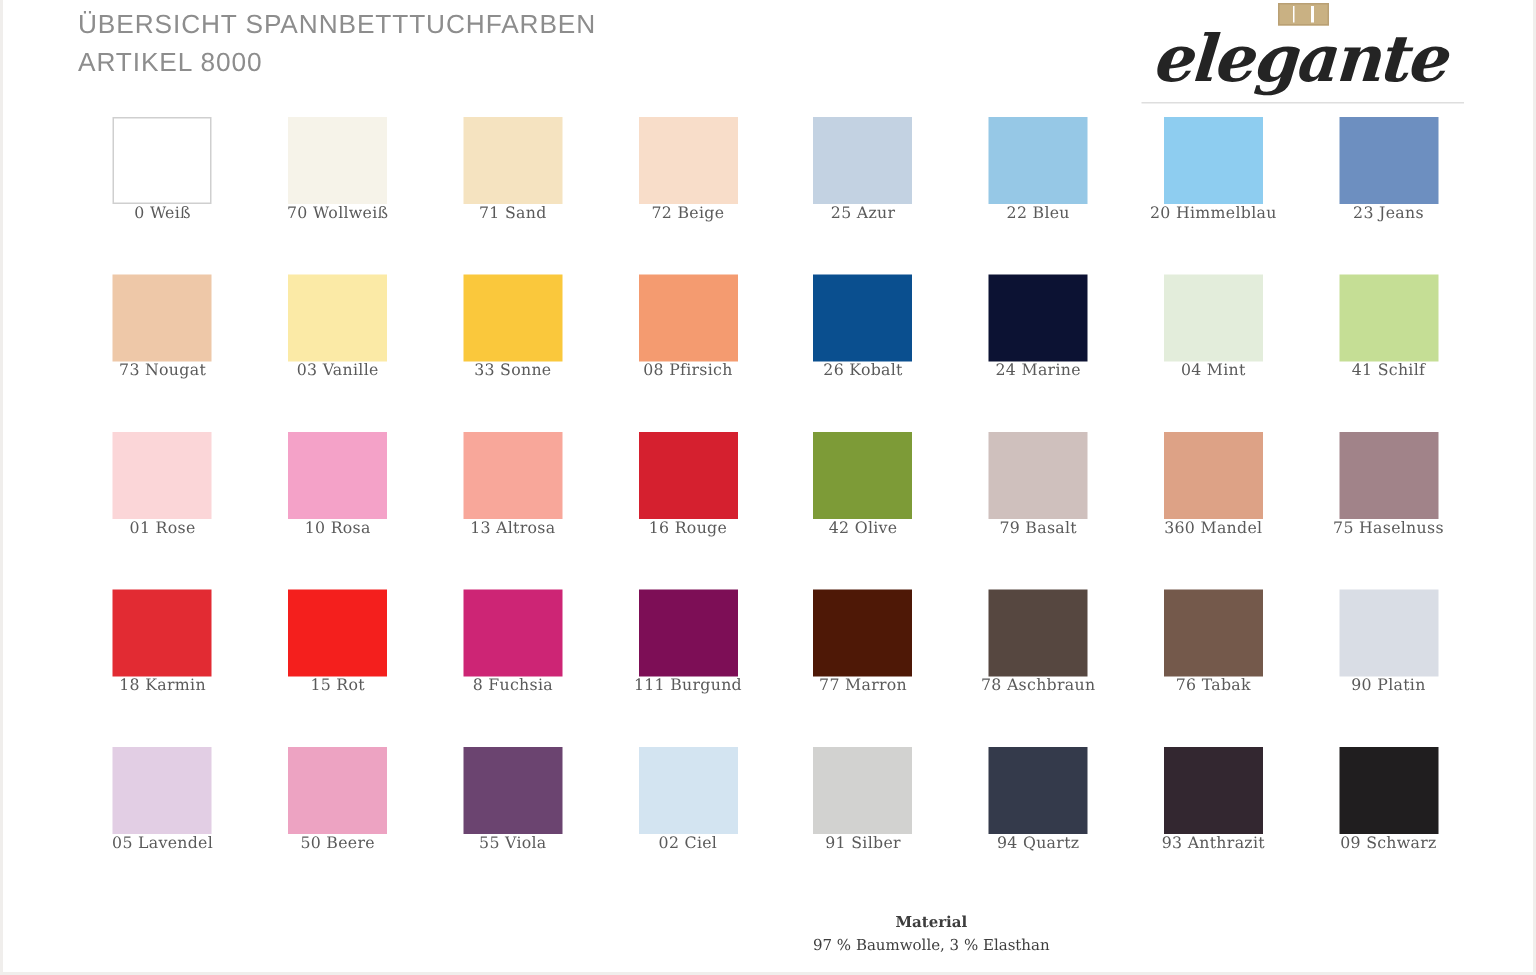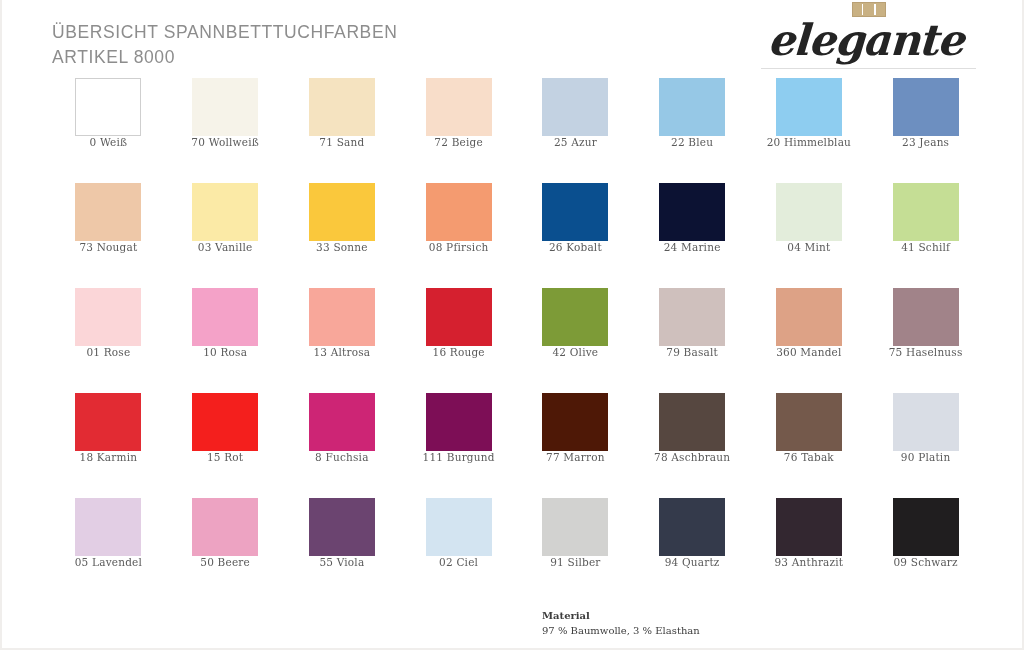--- a/index.html
+++ b/index.html
@@ -29,21 +29,21 @@
   
   .header {
     position: absolute;
     left: 0; top: 0;
     width: 1024px;
     height: 68px;
   }
   .title-block {
     position: absolute;
     left: 50px;
-    top: 20px;
+    top: 4px;
     color: #8d8d8d;
     font-size: 17.5px;
     letter-spacing: 0.6px;
     line-height: 25px;
     font-weight: 400;
   }
   .title-line-1, .title-line-2 { display: block; white-space: nowrap; }
 
   .logo-block {
     position: absolute;
@@ -125,20 +125,21 @@
 
   
   .footer {
     position: absolute;
     left: 540px;
     top: 608px;
     font-family: "DejaVu Serif", serif;
     color: #3d3d3d;
     font-size: 10px;
     line-height: 15px;
+    text-align: center;
   }
   .footer-title { font-weight: 700; display: block; }
   .footer-text { display: block; }
 </style>
 </head>
 <body>
 
 <div class="page">
 
   <div class="header">

